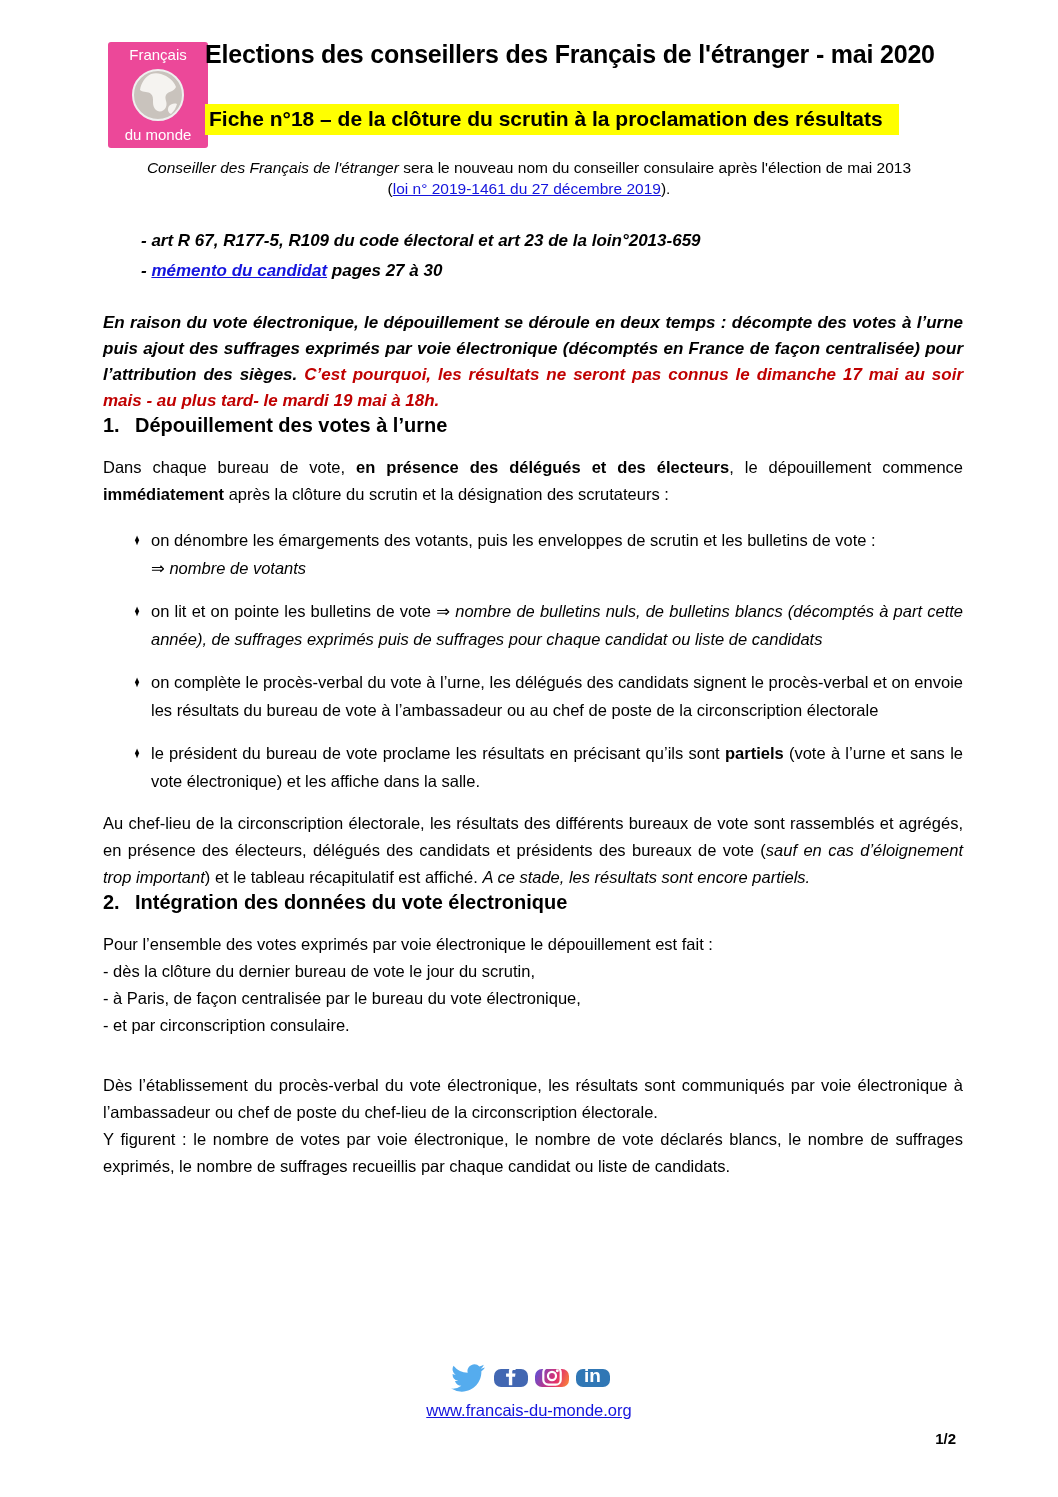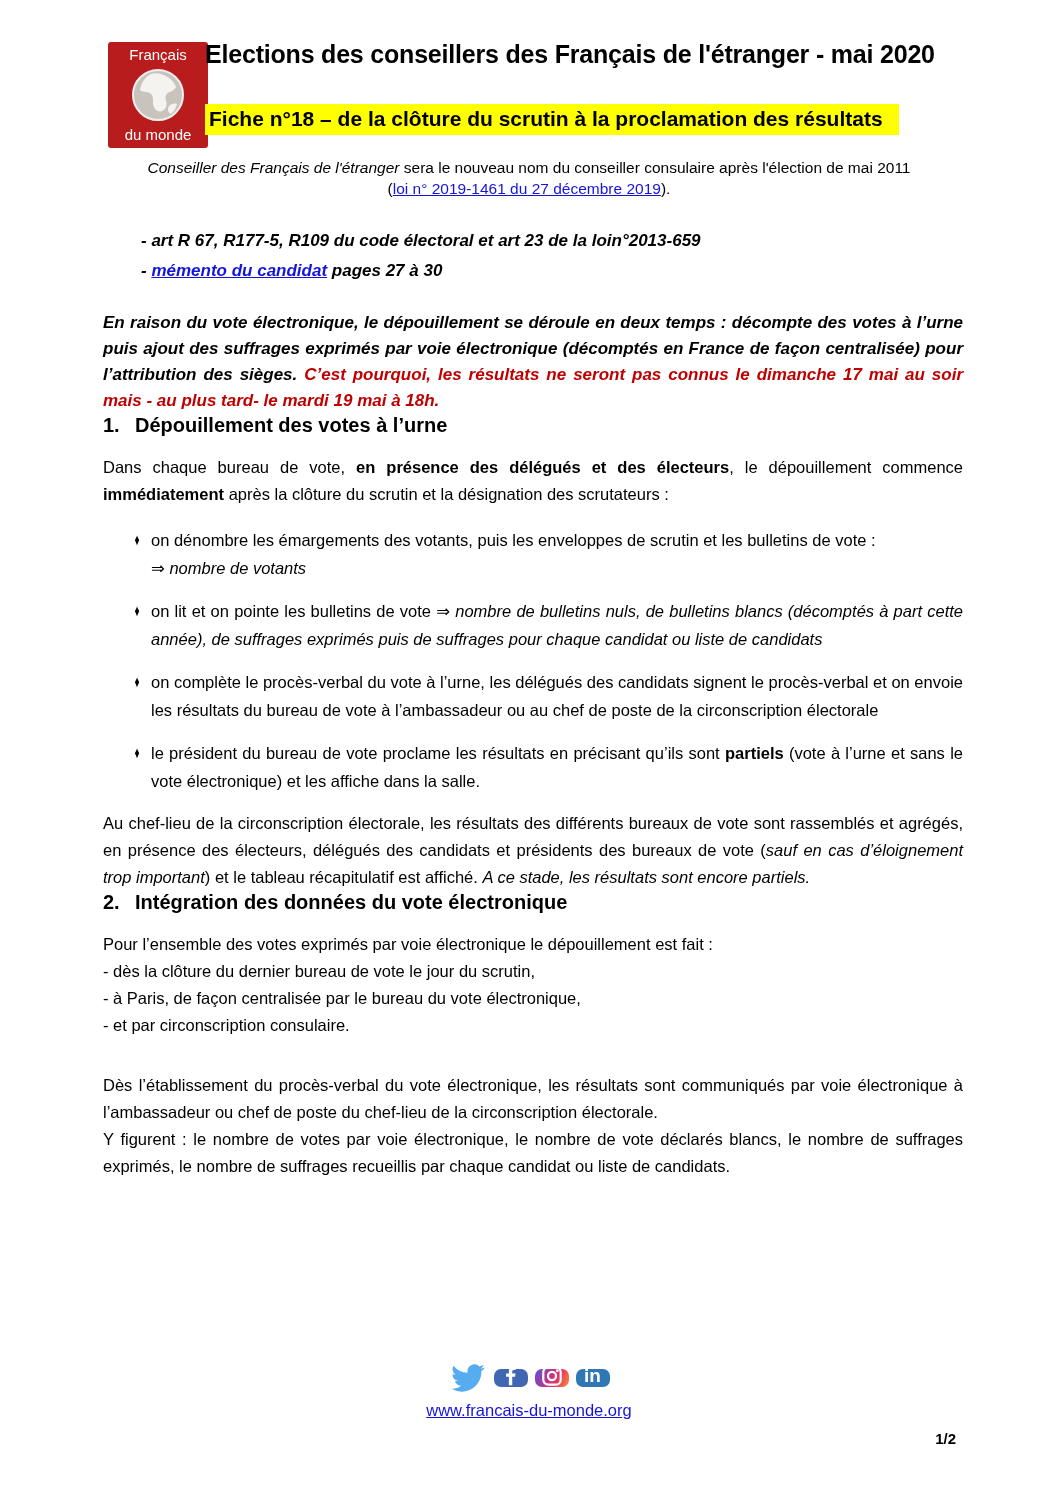--- a/index.html
+++ b/index.html
@@ -2,21 +2,21 @@
 <html><head>
 <meta charset="utf-8">
 <style>
   * { margin:0; padding:0; box-sizing:border-box; }
   html,body { width:1058px; height:1497px; background:#ffffff; overflow:hidden;
               font-family:"Liberation Sans", sans-serif; color:#1a1a1a; }
   .page { position:relative; width:1058px; height:1497px; background:#fff; }
 
   
   .logo { position:absolute; left:108px; top:42px; width:100px; height:106px;
-          background:#b91c1c; border-radius:3px; display:flex; flex-direction:column;
+          background:#ec4899; border-radius:3px; display:flex; flex-direction:column;
           align-items:center; justify-content:space-between; padding:5px 2px; }
   .logo .logo-word { color:#ffffff; font-size:15px; line-height:16px; }
   .logo svg { display:block; }
 
   .title { position:absolute; left:205px; top:40px; width:740px;
            font-size:25px; font-weight:bold; color:#000; letter-spacing:-0.2px; }
   .subtitle { position:absolute; left:205px; top:104px;
               background:#ffff00; padding:3px 16px 4px 4px;
               font-size:21px; font-weight:bold; color:#000; }
   .note { position:absolute; left:0; top:157px; width:1058px; text-align:center;
@@ -80,21 +80,21 @@
         <path d="M20 6 C14 9 10 15 9 22 C13 25 17 23 20 26 C24 30 20 36 24 41 C27 45 33 44 35 39 C37 34 33 31 35 27 C37 23 43 24 45 19 C43 13 37 8 30 6 C27 5 23 5 20 6 Z" fill="#f5f3f0"></path>
         <path d="M38 38 C36 41 37 45 40 46 C43 43 45 40 46 36 C43 35 40 36 38 38 Z" fill="#f5f3f0"></path>
       </svg>
     </span>
     <span class="logo-word">du monde</span>
   </div>
 
   <div class="title">Elections des conseillers des Français de l'étranger - mai 2020</div>
   <div class="subtitle">Fiche n°18 – de la clôture du scrutin à la proclamation des résultats</div>
   <div class="note">
-    <span class="it">Conseiller des Français de l'étranger</span><span> sera le nouveau nom du conseiller consulaire après l'élection de mai 2011</span><br>
+    <span class="it">Conseiller des Français de l'étranger</span><span> sera le nouveau nom du conseiller consulaire après l'élection de mai 2013</span><br>
     <span>(</span><a class="doc-link">loi n° 2019-1461 du 27 décembre 2019</a><span>).</span>
   </div>
 
   <div class="content">
 
     <div class="refs">
       <div>- art R 67, R177-5, R109 du code électoral et art 23 de la loin°2013-659</div>
       <div>
         <span>- </span><a class="doc-link">mémento du candidat</a><span> pages 27 à 30</span>
       </div>

